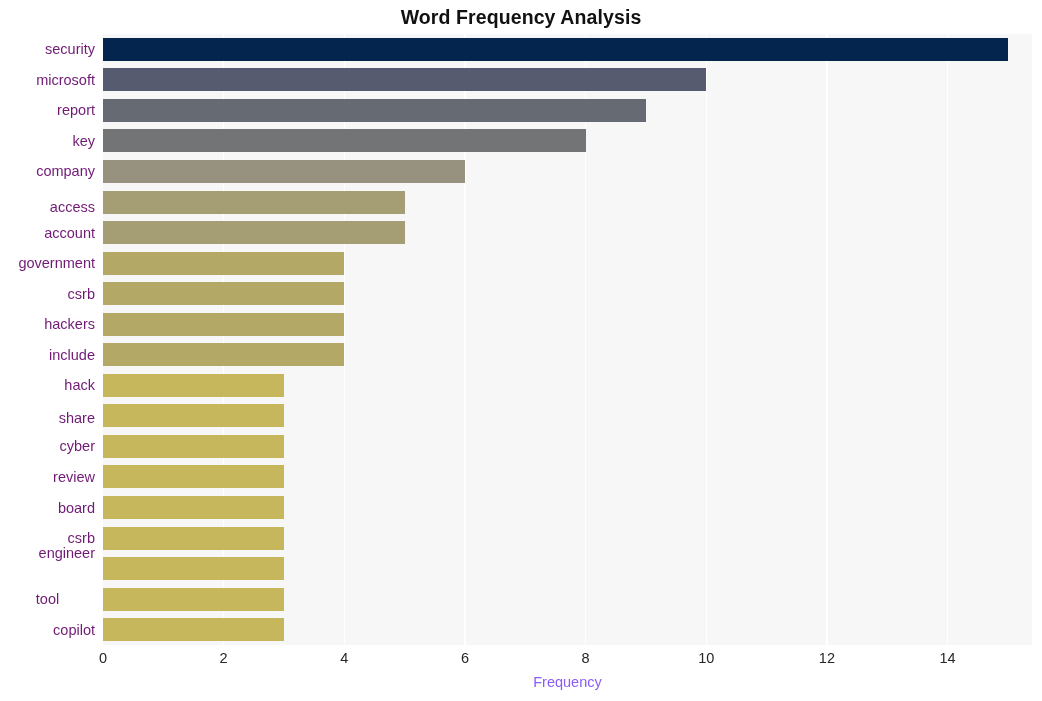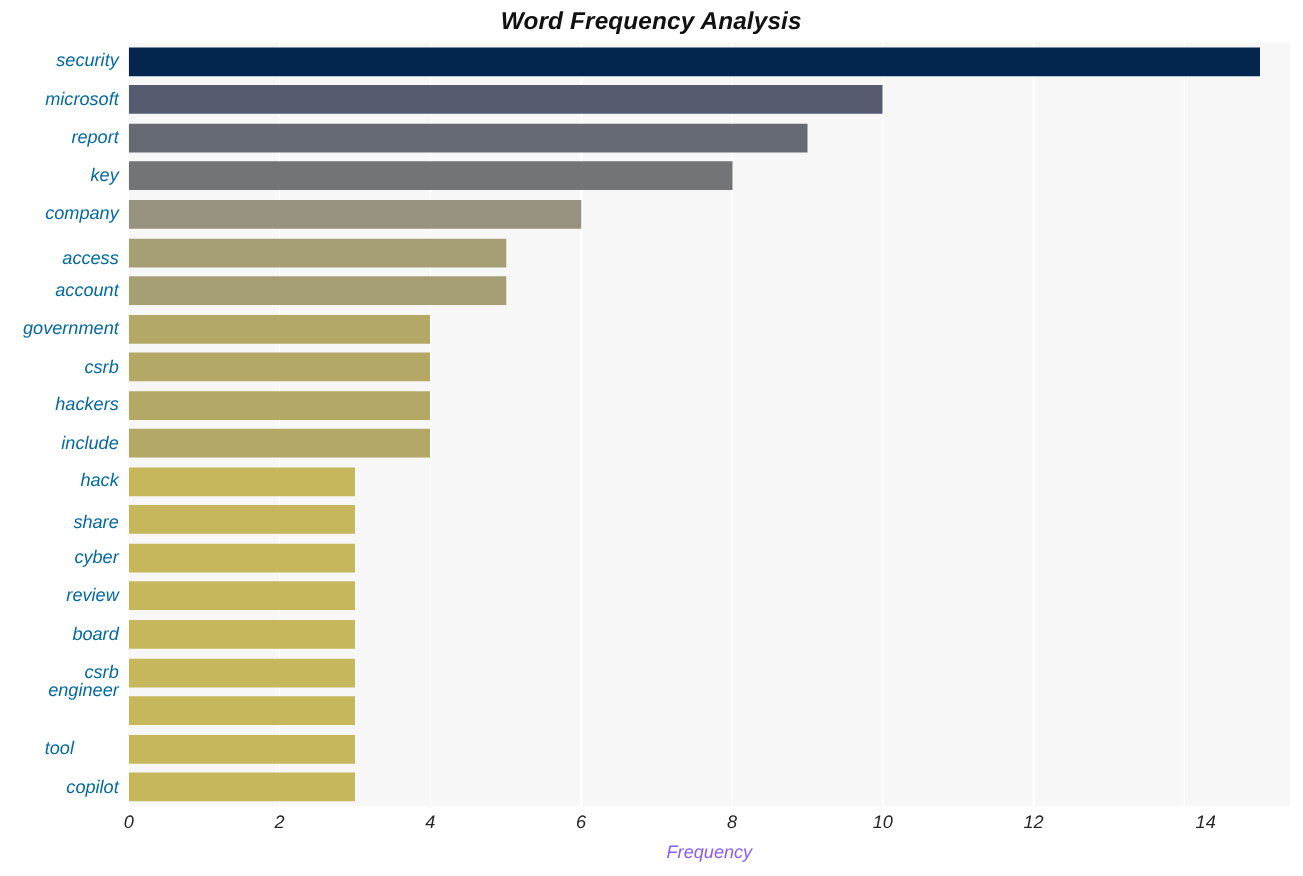--- a/index.html
+++ b/index.html
@@ -12,21 +12,20 @@
     height: 701px;
     font-family: "Liberation Sans", sans-serif;
     overflow: hidden;
   }
 
   #chart-root {
     position: relative;
     width: 1042px;
     height: 701px;
     background: #ffffff;
-    font-style: italic;
   }
 
   
   .chart-title {
     position: absolute;
     left: 0;
     top: 6px;
     width: 1042px;
     text-align: center;
     font-size: 19.5px;
@@ -79,21 +78,21 @@
     top: 34px;
     width: 95px;
     height: 611px;
   }
   .ytick-label {
     position: absolute;
     right: 0;
     width: 95px;
     text-align: right;
     font-size: 14.5px;
-    color: #0369a1;
+    color: #701a75;
     line-height: 16px;
     white-space: nowrap;
   }
 
   
   .xlabels {
     position: absolute;
     left: 103px;
     top: 650px;
     width: 929px;
@@ -182,18 +181,18 @@
     </div>
 
   <div class="xlabels" id="xlabels">
       <div class="xtick-label" style="left: 0px;">0</div>
       <div class="xtick-label" style="left: 120.649px;">2</div>
       <div class="xtick-label" style="left: 241.299px;">4</div>
       <div class="xtick-label" style="left: 361.948px;">6</div>
       <div class="xtick-label" style="left: 482.597px;">8</div>
       <div class="xtick-label" style="left: 603.247px;">10</div>
       <div class="xtick-label" style="left: 723.896px;">12</div>
-      <div class="xtick-label" style="left: 844.545px; margin-left: 17px;">14</div>
+      <div class="xtick-label" style="left: 844.545px;">14</div>
     </div>
 
   <div class="xaxis-title">Frequency</div>
 
 </div>
 
 </body></html>

